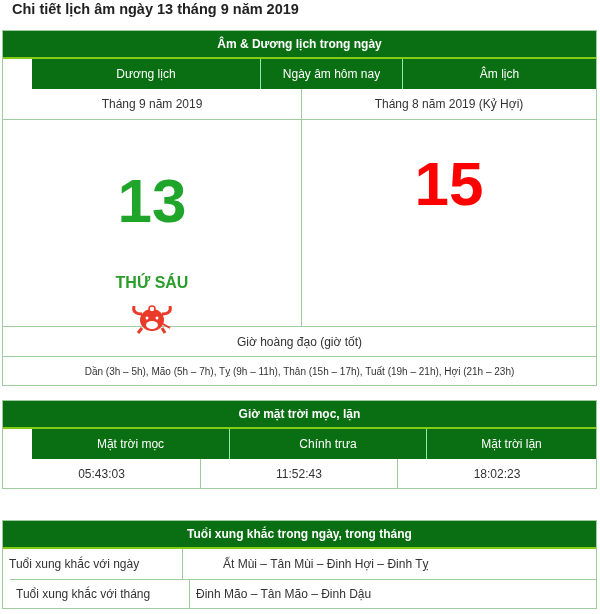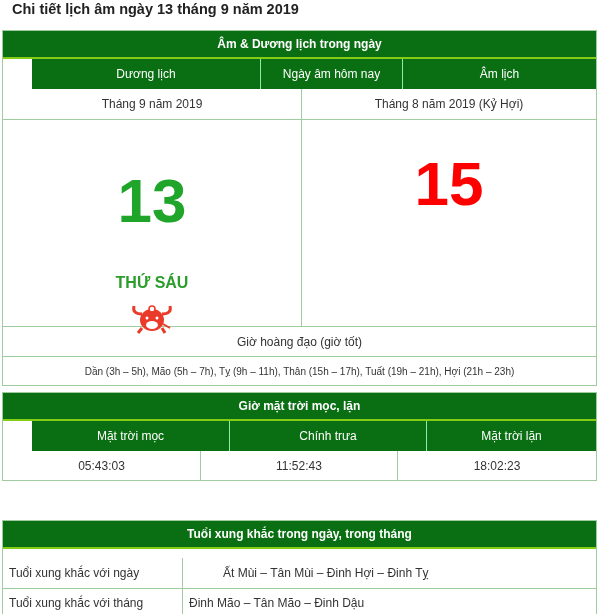--- a/index.html
+++ b/index.html
@@ -63,41 +63,41 @@
     </div>
   </div>
   <div class="row body-row" style="height:30px;">
     <div class="cell" style="width:100%;">Giờ hoàng đạo (giờ tốt)</div>
   </div>
   <div class="row body-row" style="height:29px;">
     <div class="cell" style="width:100%;font-size:10px;">Dần (3h – 5h), Mão (5h – 7h), Tỵ (9h – 11h), Thân (15h – 17h), Tuất (19h – 21h), Hợi (21h – 23h)</div>
   </div>
 </div>
 
-<div class="tbl" style="top:392px;">
+<div class="tbl" style="top:400px;">
   <div class="row hdr hdr-title">
     <div class="cell" style="width:100%;font-weight:bold;">Giờ mặt trời mọc, lặn</div>
   </div>
   <div class="row hdr hdr-sub">
     <div class="cell" style="width:197px;">Mặt trời mọc</div>
     <div class="cell" style="width:197px;">Chính trưa</div>
     <div class="cell" style="flex:1;">Mặt trời lặn</div>
   </div>
   <div class="row body-row" style="height:29px;border-top:none;">
     <div class="cell" style="width:197px;text-align:center;">05:43:03</div>
     <div class="cell" style="width:197px;">11:52:43</div>
     <div class="cell" style="flex:1;">18:02:23</div>
   </div>
 </div>
 
 <div class="tbl" style="top:520px;">
   <div class="row hdr hdr-title">
     <div class="cell" style="width:100%;font-weight:bold;">Tuổi xung khắc trong ngày, trong tháng</div>
   </div>
-  <div class="row body-row" style="height:30px;border-top:none;margin-top:9px;">
+  <div class="row body-row" style="height:30px;border-top:none;">
     <div class="cell left-txt" style="width:179px;">Tuổi xung khắc với ngày</div>
     <div class="cell left-txt" style="flex:1;padding-left:40px;">Ất Mùi – Tân Mùi – Đinh Hợi – Đinh Tỵ</div>
   </div>
-  <div class="row body-row" style="height:29px;">
+  <div class="row body-row" style="height:29px;margin-left:7px;">
     <div class="cell left-txt" style="width:179px;">Tuổi xung khắc với tháng</div>
     <div class="cell left-txt" style="flex:1;">Đinh Mão – Tân Mão – Đinh Dậu</div>
   </div>
 </div>
 
 </body></html>

